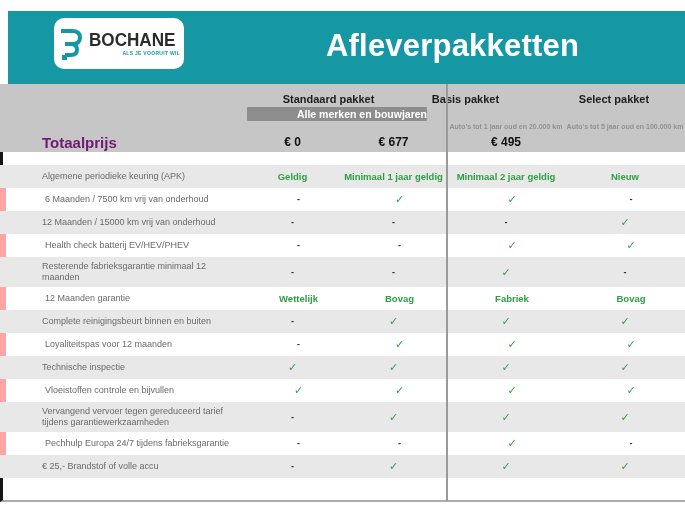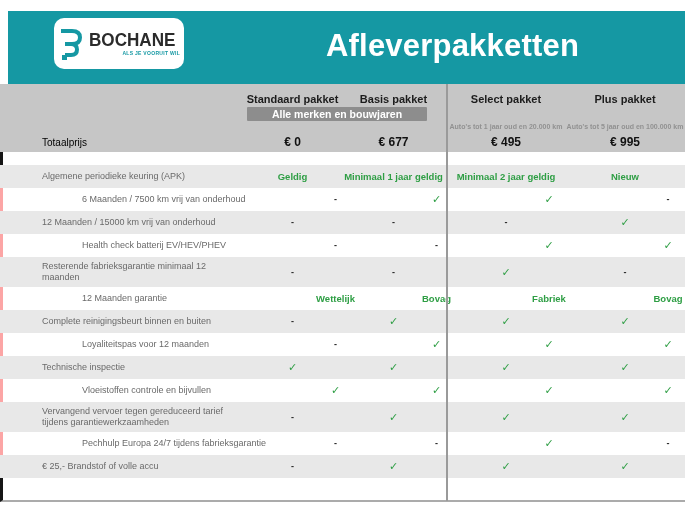--- a/index.html
+++ b/index.html
@@ -44,55 +44,55 @@
   .grid5{
     display:grid;
     grid-template-columns:245px 95px 107px 118px 120px;
     align-items:center;
   }
   
   .thead{
     position:absolute; top:84px; left:0; width:685px; height:68px;
     background:var(--head-gray);
   }
-  .thead .hrow{ height:22px; }
+  .thead .hrow{ height:22px;gap:36px; }
   .hcell{
     text-align:center; font-weight:bold; font-size:11px; color:#1c1c1c;
     padding-top:8px;
   }
   .brow{ height:16px; align-items:start; }
   .badge{
     background:var(--badge-gray); color:#ffffff; font-weight:bold;
     text-align:center; border-radius:1px;
     height:14px; line-height:14px; font-size:10.5px;
   }
-  .badge-left{ grid-column:2 / span 2; margin:1px 20px 0 2px; }
+  .badge-left{ grid-column:2 / span 2; margin:1px 20px 0 2px;text-align:right; }
   .badge-right{ grid-column:4 / span 2; margin:1px 10px 0 11px; font-size:11px; }
   .crow{ height:10px; align-items:start; }
   .caption{
     text-align:center; font-size:7px; font-weight:bold; color:#919191; padding-top:1px;
   }
   .cap-select{ grid-column:4; }
   .cap-plus{ grid-column:5; }
   .prow{ height:20px; }
   .price-label{
-    font-weight:normal; font-size:10px; color:#000000; padding-left:42px;
+    font-weight:bold; font-size:15px; color:#701a75; padding-left:42px;
   }
   .price{
     text-align:center; font-weight:bold; font-size:12px; color:#111111;
   }
   
   .tbody{ position:absolute; top:165px; left:0; width:685px; }
   .gap-row{
     position:absolute; top:152px; left:0; width:685px; height:13px;
     background:#ffffff; border-left:3px solid #151515;
   }
   .trow{ width:685px; min-height:23px; }
   .trow.shade{ background:var(--row-gray); }
-  .trow.plain{ background:#ffffff; border-left:3px solid #fca5a5;padding-left:40px; }
+  .trow.plain{ background:#ffffff; border-left:6px solid #fca5a5; }
   .rlabel{
     padding:4px 6px 4px 42px; font-size:9px; color:var(--label-gray); line-height:11px;
   }
   .trow.plain .rlabel{ padding-left:39px; }
   .cell{ text-align:center; }
   .cell.check{ color:var(--green); font-size:11px; line-height:11px; }
   .cell.dash{ color:#2a2a2a; font-size:9px; font-weight:bold; line-height:9px; }
   .cell.gtext{ color:var(--green); font-size:9.5px; font-weight:bold; line-height:10px; }
   .empty-row{
     position:absolute; left:0; width:685px; height:24px;
@@ -142,21 +142,20 @@
       <div></div>
       <div></div>
       <div class="caption cap-select">Auto's tot 1 jaar oud en 20.000 km</div>
       <div class="caption cap-plus">Auto's tot 5 jaar oud en 100.000 km</div>
     </div>
     <div class="grid5 prow">
       <div class="price-label">Totaalprijs</div>
       <div class="price">€ 0</div>
       <div class="price">€ 677</div>
       <div class="price">€ 495</div>
-      <div class="price">€ 995</div>
     </div>
   </div>
 
   <div class="gap-row"></div>
 
   <div class="tbody" id="rows">
       <div class="grid5 trow shade">
         <div class="rlabel">Algemene periodieke keuring (APK)</div>
         <div class="cell gtext">Geldig</div>
         <div class="cell gtext">Minimaal 1 jaar geldig</div>

